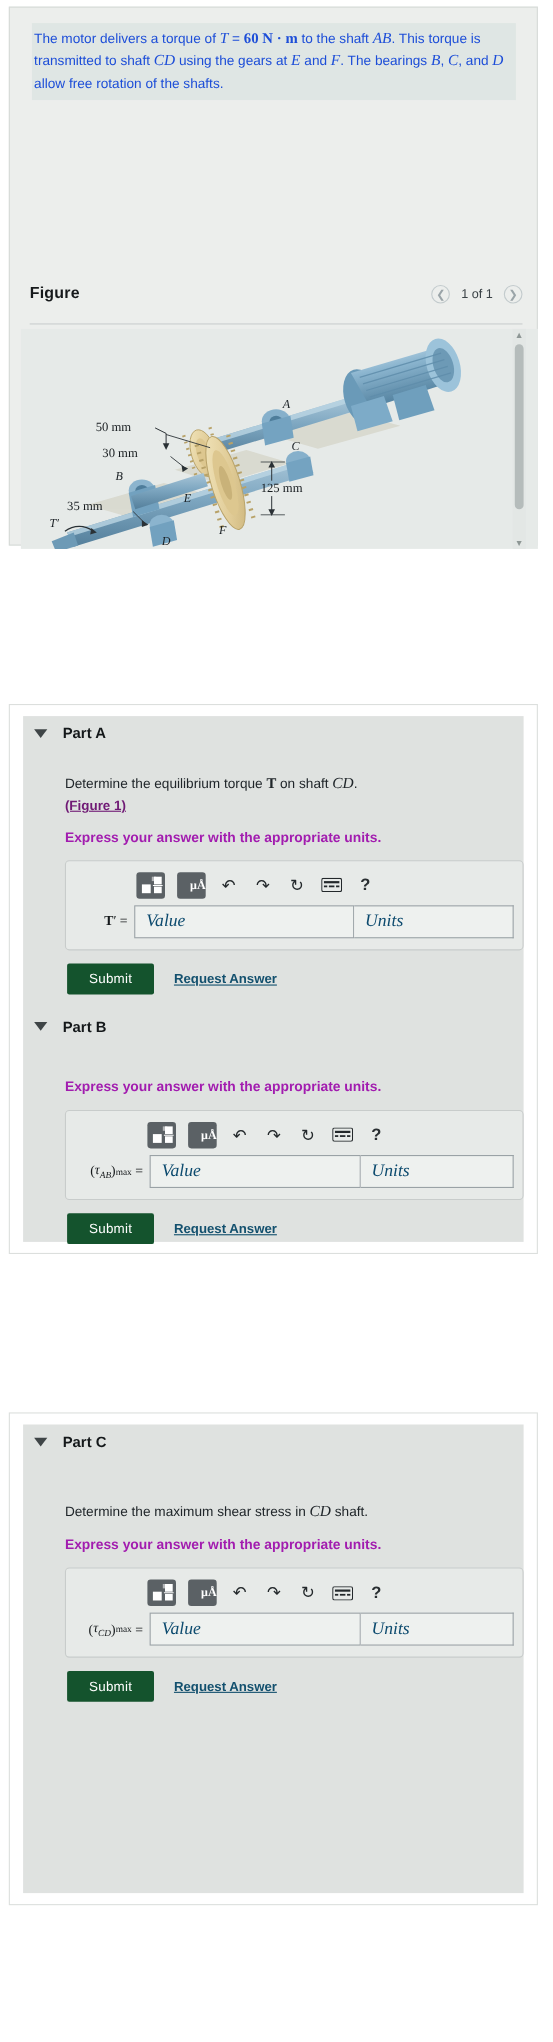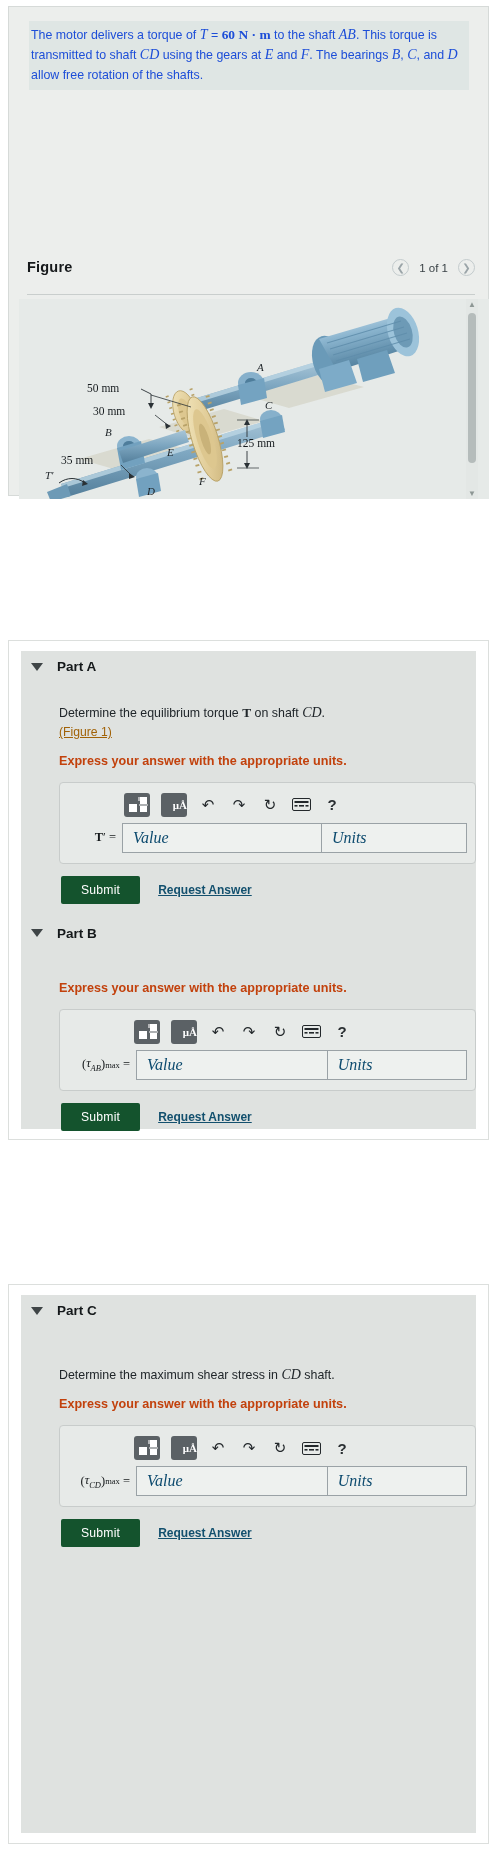--- a/index.html
+++ b/index.html
@@ -89,21 +89,21 @@
   .fig-scroll .arrow { position:absolute; left:2px; font-size:8px; color:#8e9795; }
 
   
   .part-card {
     position: absolute;
     left: 8px; width: 481px;
     background: #dfe2e0;
     border: 1px solid #d2d6d4;
   }
   #card-ab { top: 640px; height: 500px; background:#ffffff; border:1px solid #dcdfdd; }
-  #card-c  { top: 1284px; height: 560px; background:#ffffff; border:1px solid #dcdfdd; }
+  #card-c  { top: 1284px; height: 448px; background:#ffffff; border:1px solid #dcdfdd; }
 
   .part-inner { position: absolute; left: 12px; top: 10px; right: 12px; bottom: 10px; }
 
   .part-section { position: relative; }
 
   .part-header {
     display: flex; align-items: center; gap: 14px;
     padding: 8px 0 6px 10px;
   }
   .caret {
@@ -112,24 +112,24 @@
     border-right: 6px solid transparent;
     border-top: 8px solid #3f4547;
   }
   .part-label { font-size: 13.5px; font-weight: bold; color: #14181a; }
 
   .part-body { padding: 22px 0 0 38px; }
   .q-line {
     font-size: 12.4px; color: #20262a; line-height: 1.5;
   }
   .fig-link {
-    color: #a16207; text-decoration: underline; font-size: 12.2px;
+    color: #701a75; text-decoration: underline; font-size: 12.2px; font-weight: bold;
   }
   .q-strong {
-    font-size: 12.6px; font-weight: bold; color: #c2410c;
+    font-size: 12.6px; font-weight: bold; color: #a21caf;
     margin-top: 12px;
   }
 
   
   .answer-box {
     margin: 14px 0 0 0;
     border: 1px solid #c8cccb;
     border-radius: 4px;
     background: #e7eae8;
     padding: 8px 8px 10px 8px;

